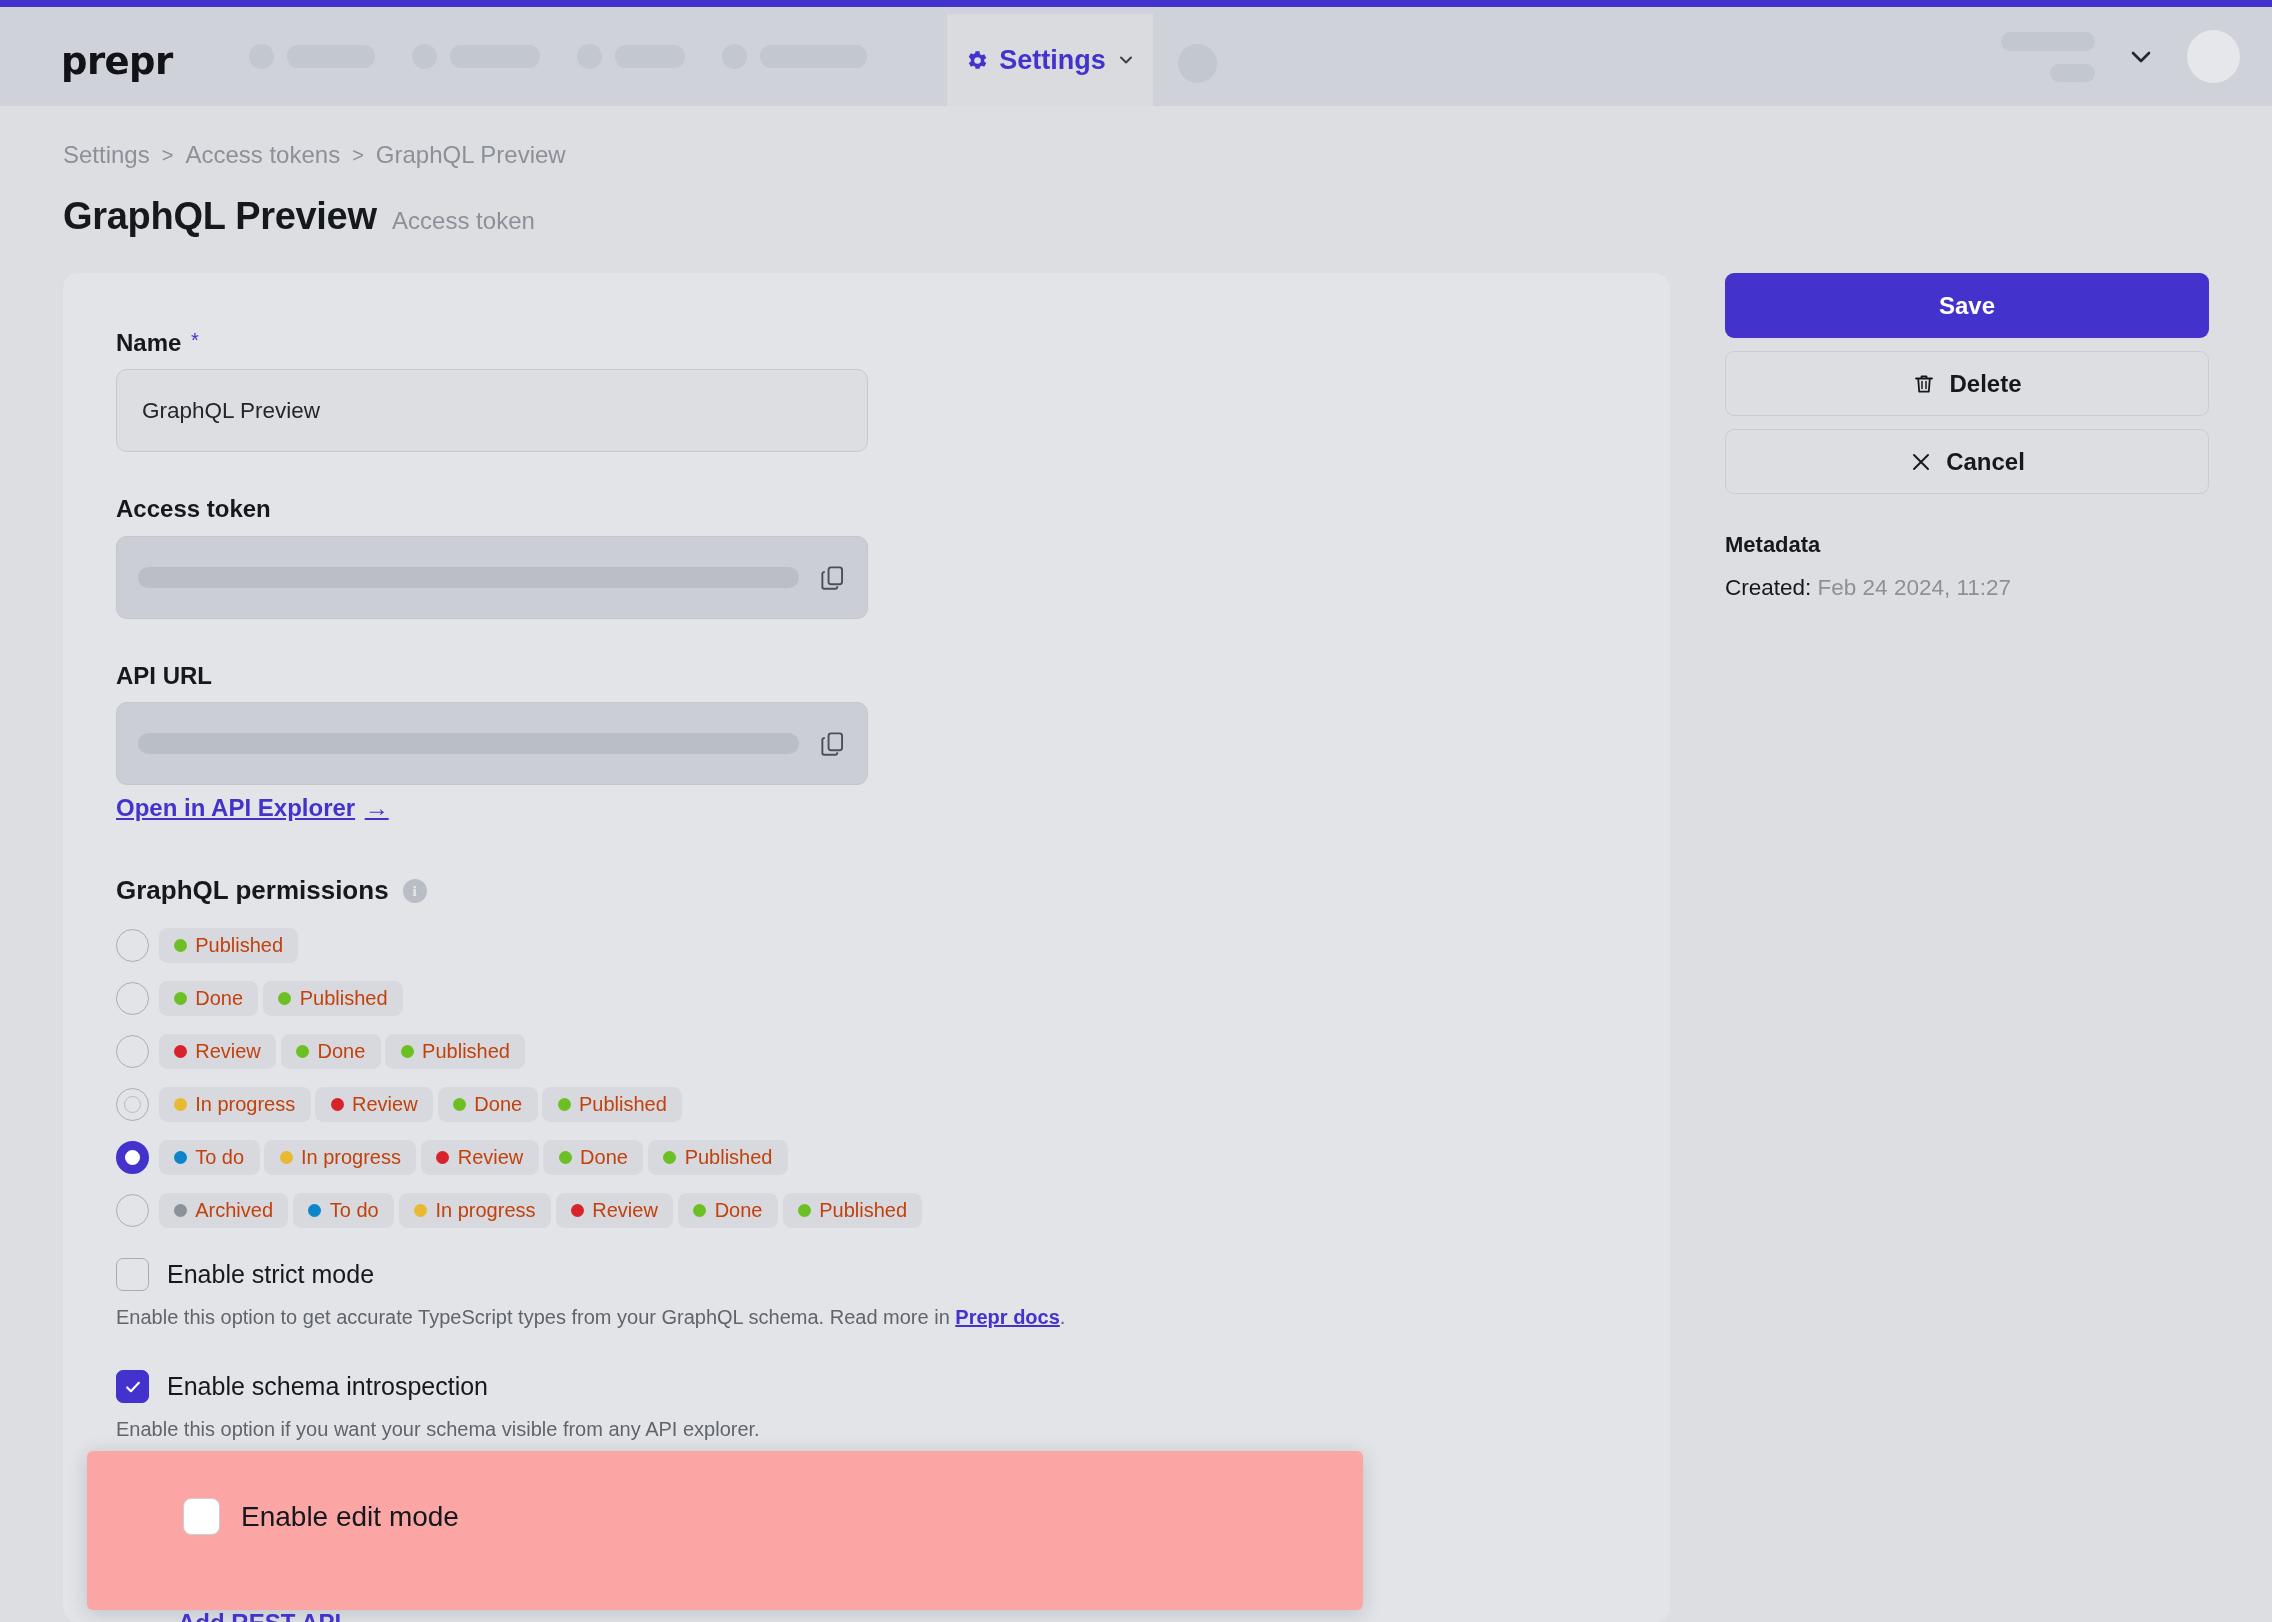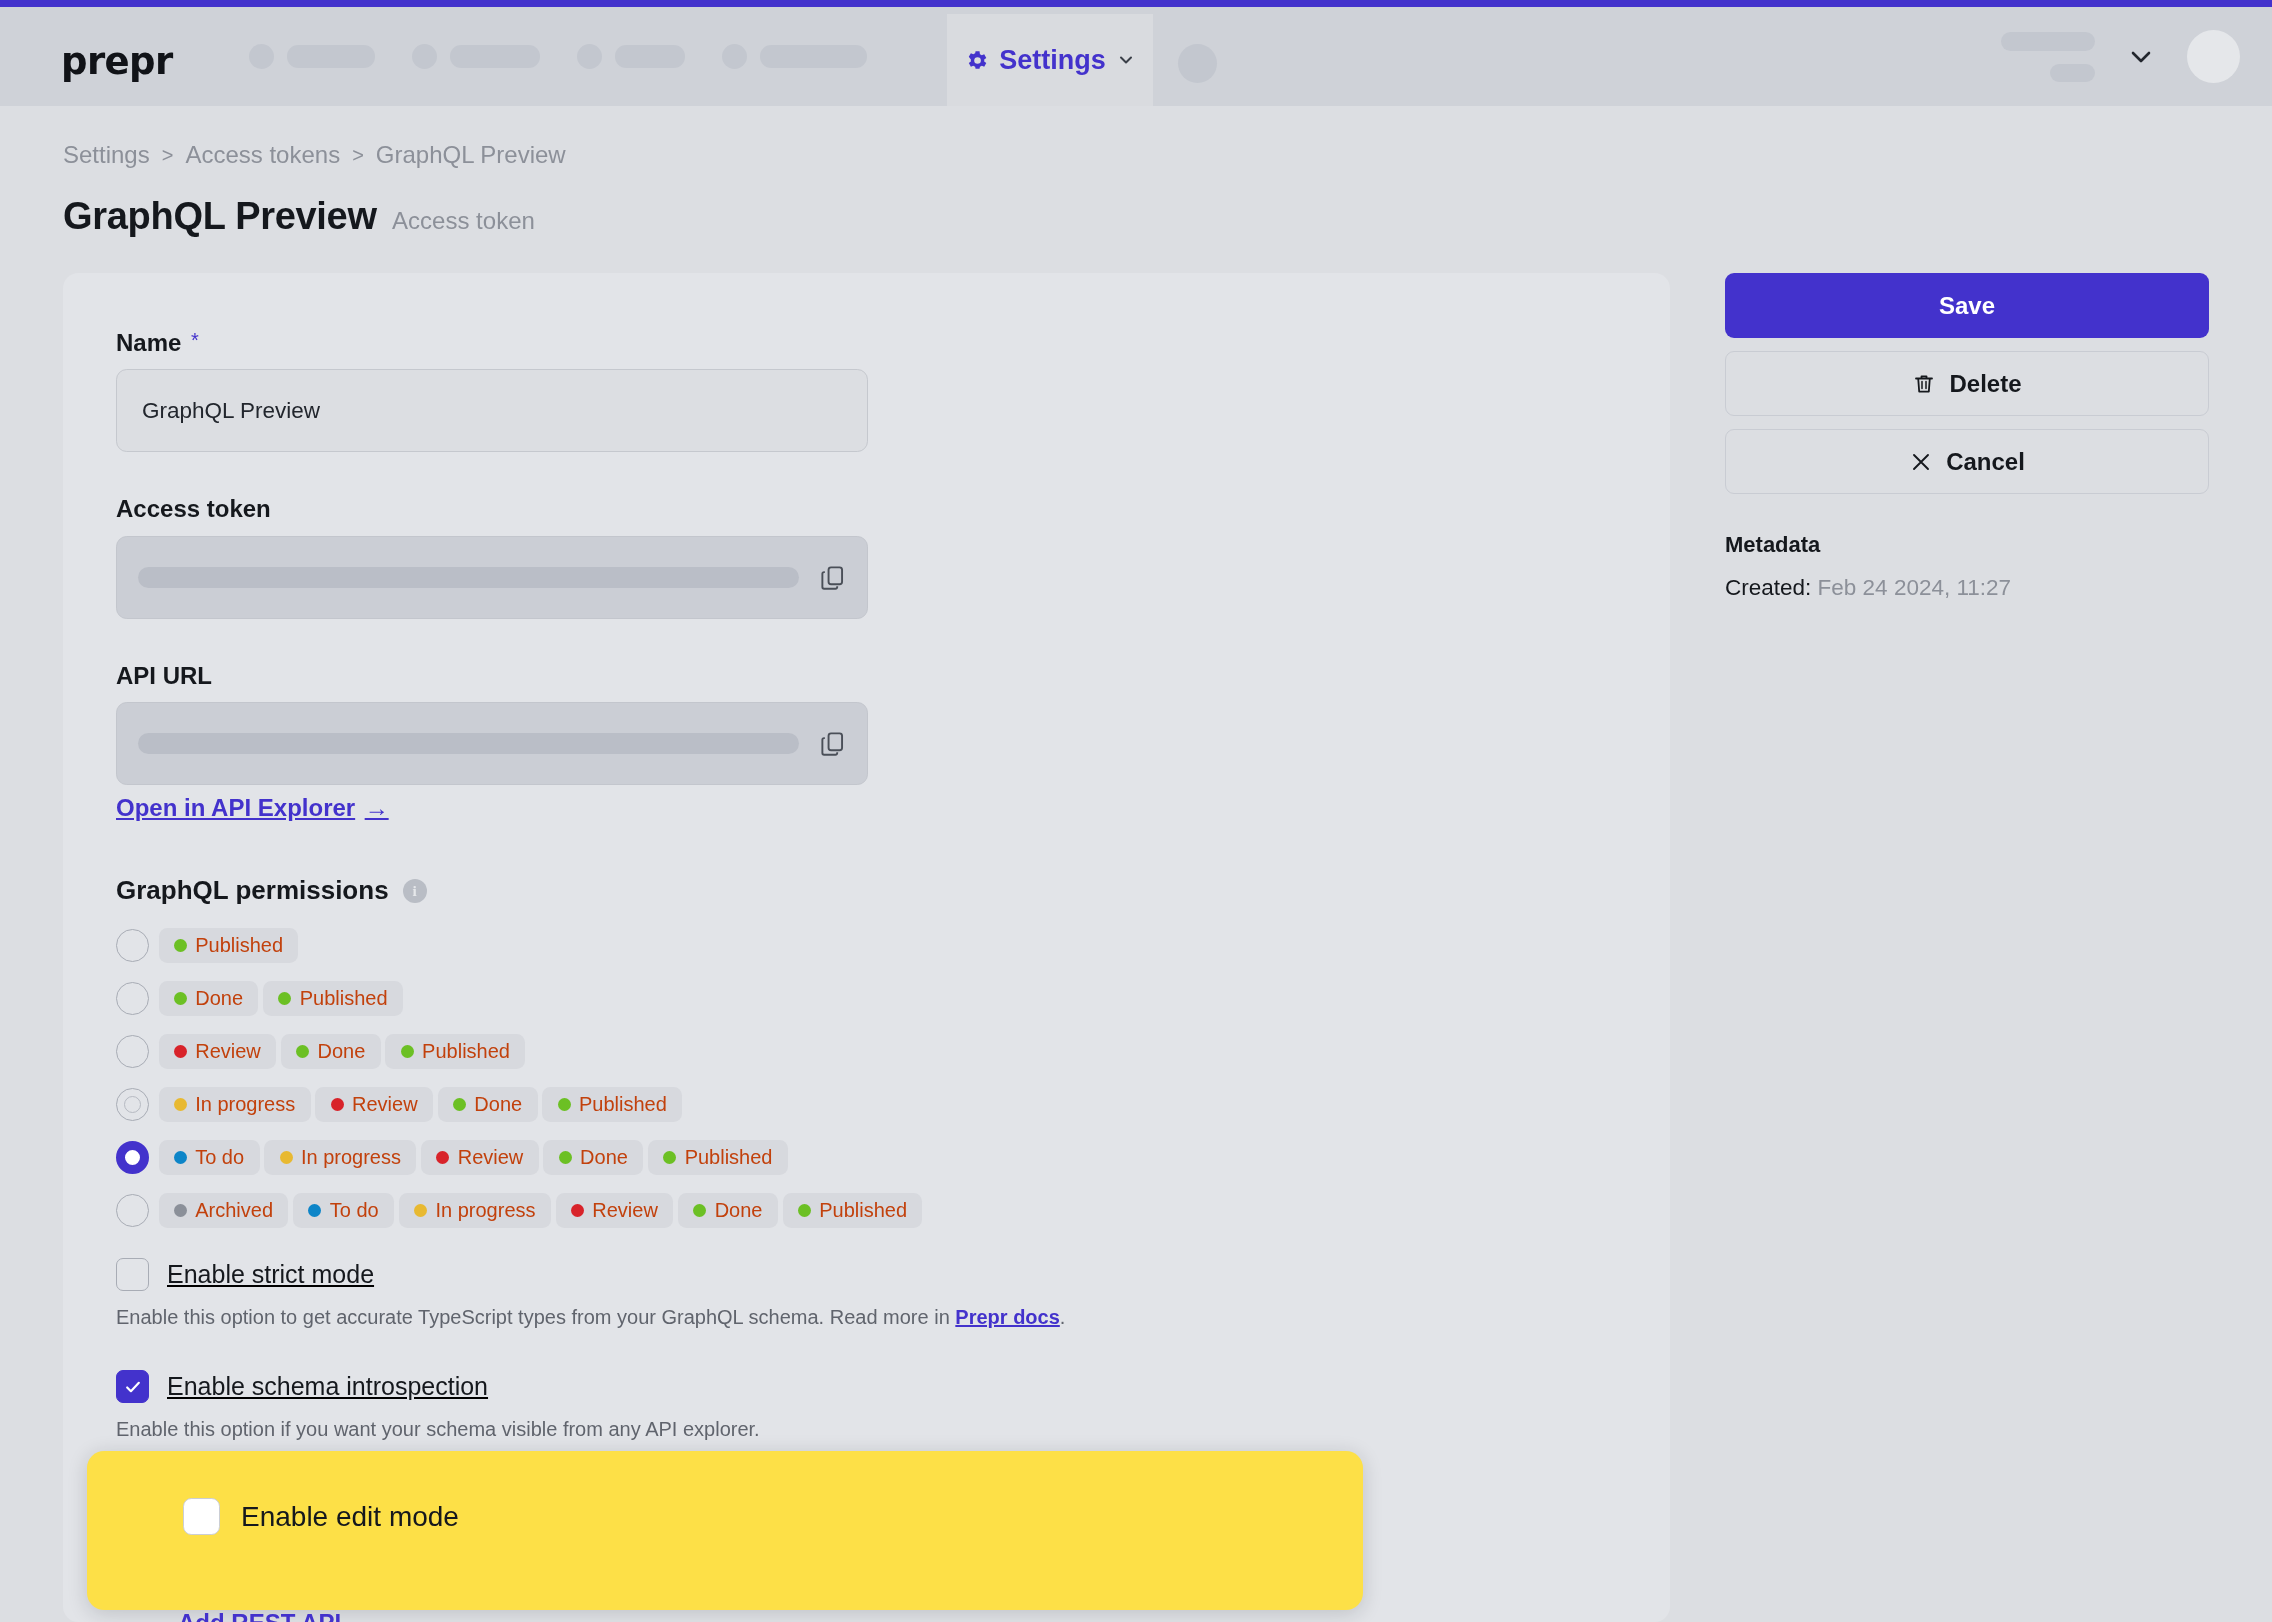--- a/index.html
+++ b/index.html
@@ -166,38 +166,38 @@
     background: #d7d9de; border-radius: 8.3px;
     padding: 6px 15.4px; margin-right: 4.7px;
   }
   .dot { width: 13px; height: 13px; border-radius: 50%; flex: none; }
   .pill .name { font-size: 20px; color: #c2410c; }
 
   
   .cb-block { position: absolute; left: 116px; }
   .cb-strict { top: 1258px; }
   .cb-schema { top: 1370px; }
-  .cb-row { display: flex; align-items: center; gap: 18px; text-decoration: underline; }
+  .cb-row { display: flex; align-items: center; gap: 18px; }
   .checkbox {
     width: 33px; height: 33px; border-radius: 7px;
     border: 1.8px solid #a8acb5; background: transparent; flex: none;
   }
   .checkbox.checked {
     background: #4332cc; border-color: #4332cc;
     display: flex; align-items: center; justify-content: center;
   }
   .cb-title { font-size: 25px; color: #15181d; }
   .cb-desc { font-size: 20px; color: #60646d; margin-top: 15.4px; }
   .cb-desc .lnk { color: #4332cc; font-weight: 700; }
 
   
   .spotlight {
     position: absolute; left: 87px; top: 1451px;
     width: 1276px; height: 159px;
-    background: #fde047; border-radius: 17px;
+    background: #fca5a5; border-radius: 6px;
     box-shadow: 0 3.6px 20px rgba(20,24,32,.16);
     text-decoration: underline;
   }
   .sp-row {
     position: absolute; left: 96px; top: 47px;
     display: flex; align-items: center; gap: 21px;
   }
   .sp-checkbox {
     width: 37px; height: 37px; border-radius: 8.3px;
     border: 1.8px solid #cbced5; background: #fff; flex: none;

